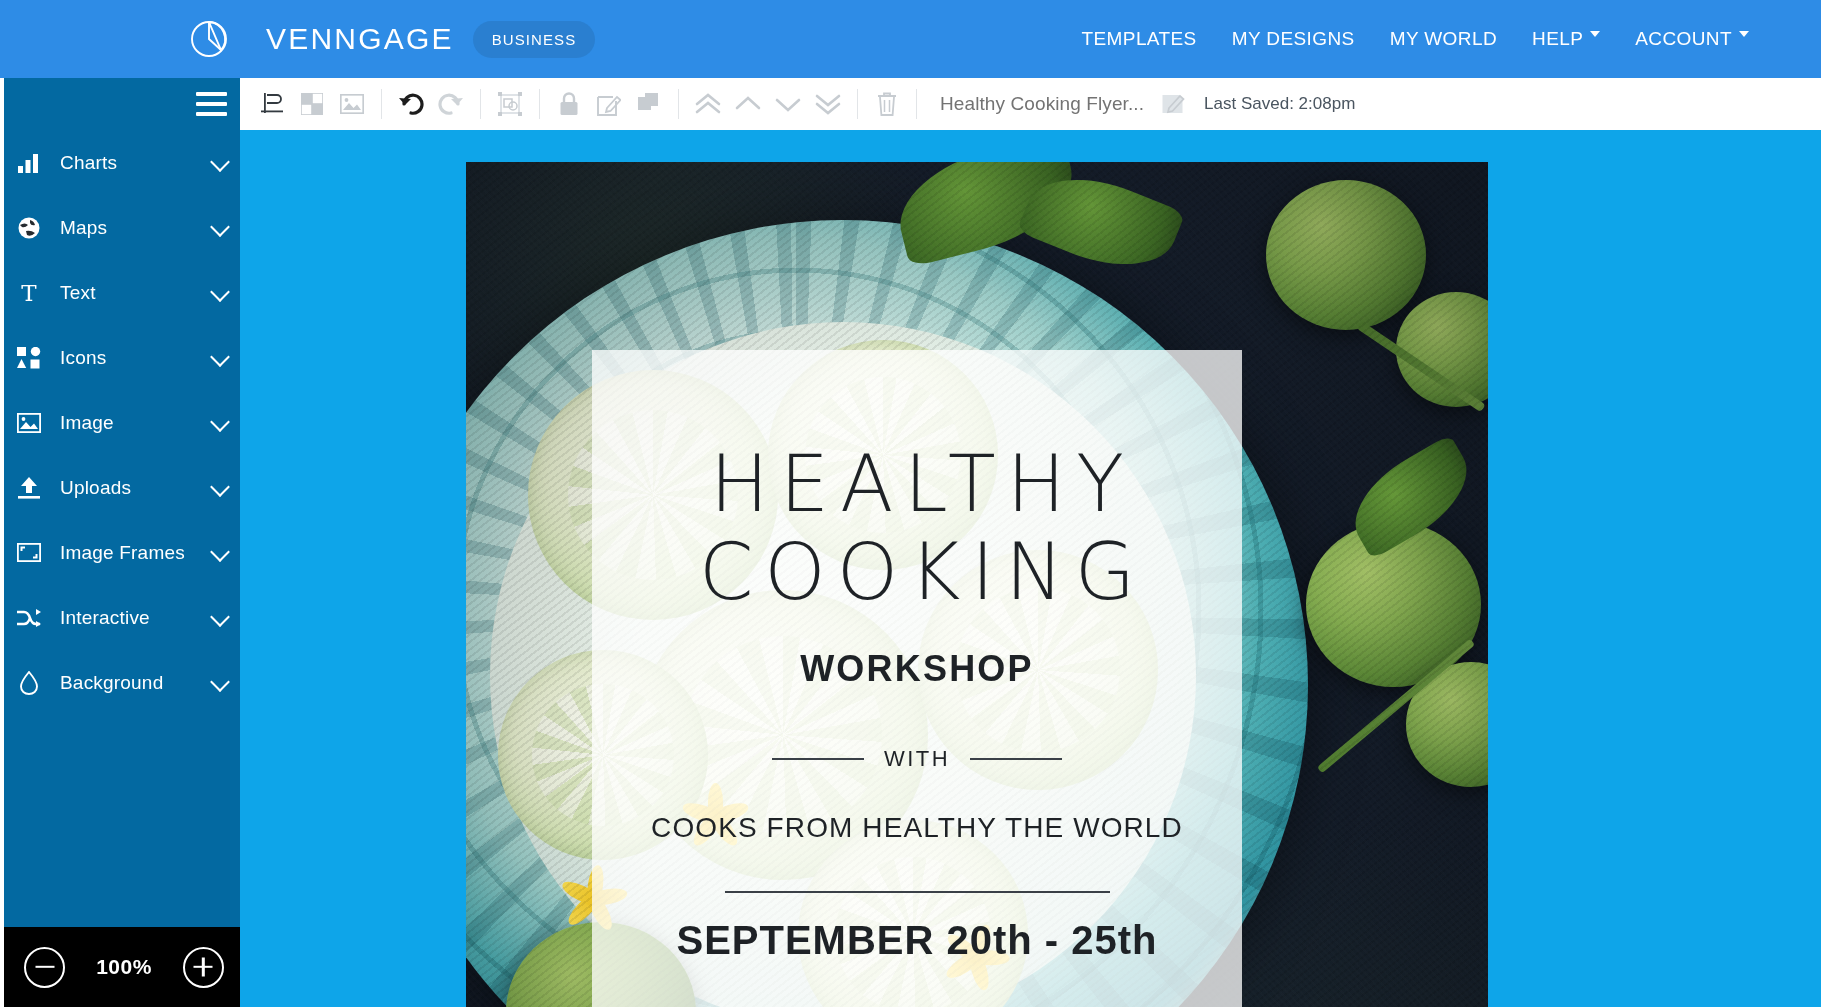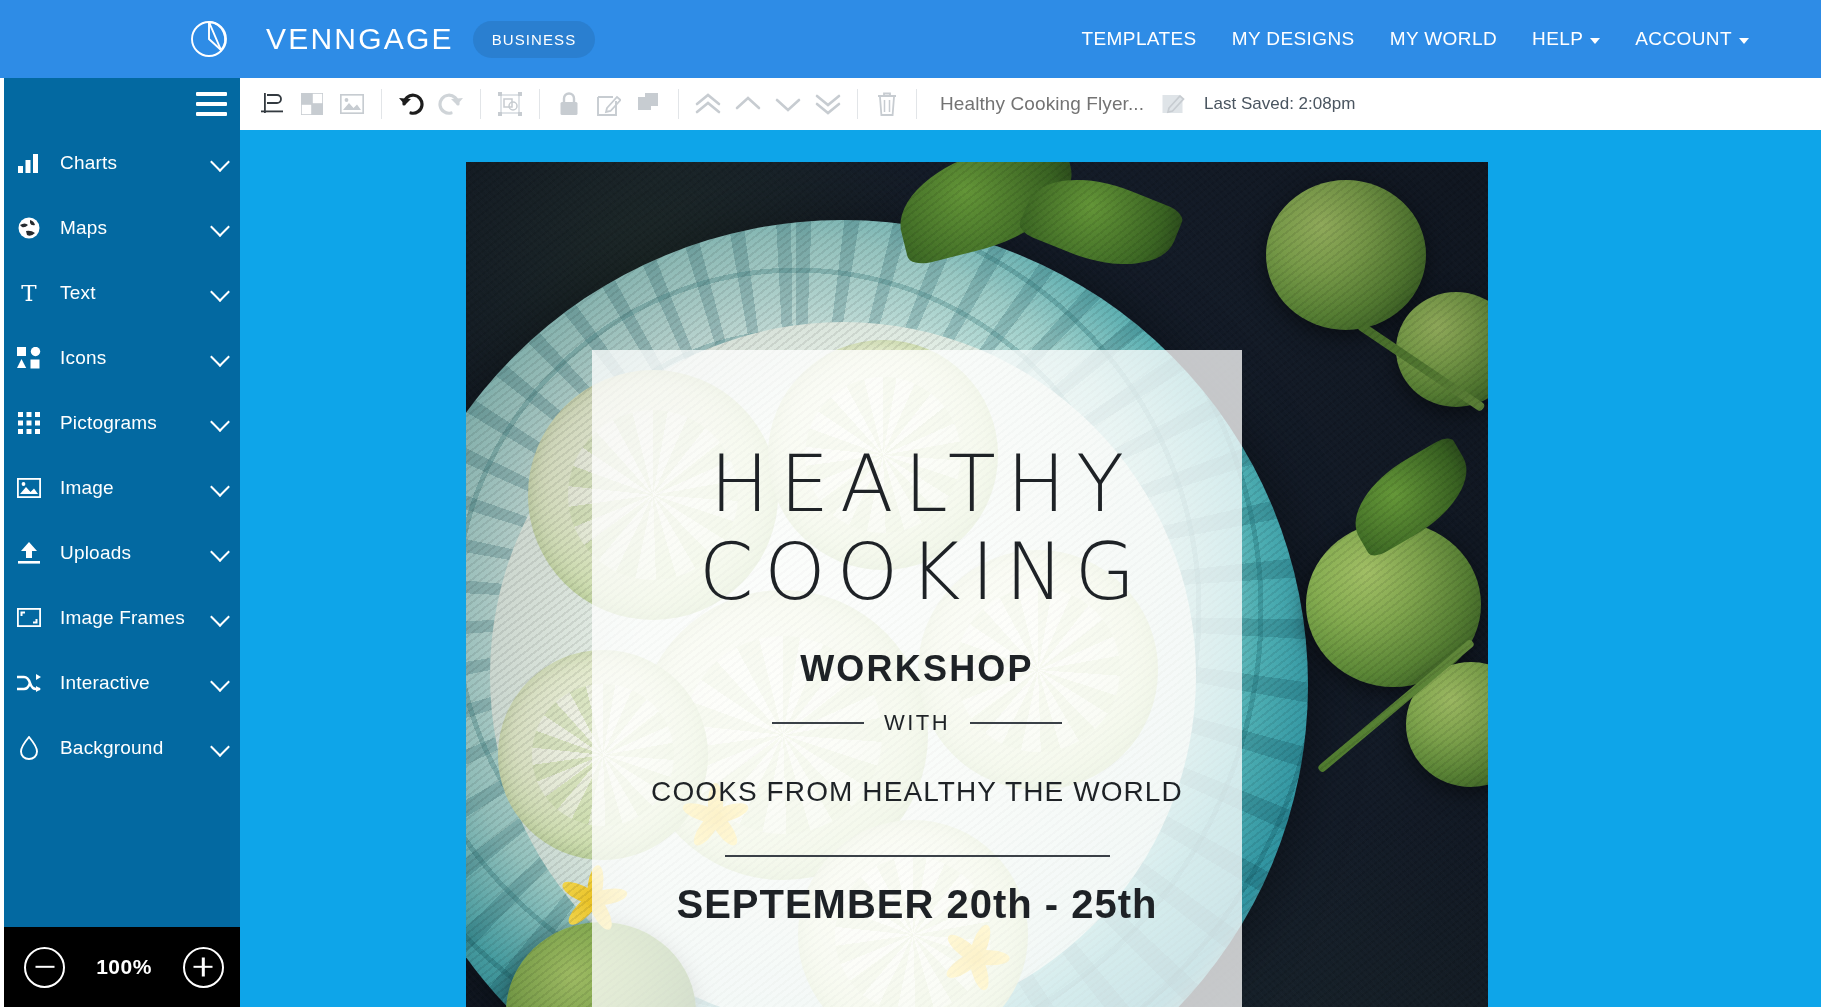--- a/index.html
+++ b/index.html
@@ -31,21 +31,21 @@
     font-size: 15px; letter-spacing: 1.1px;
     padding: 10px 19px; border-radius: 19px;
     white-space: nowrap;
   }
   .navlinks {
     margin-left: auto; margin-right: 72px;
     display: flex; align-items: center; gap: 35px;
   }
   .navlink {
     color: #ffffff; font-size: 19px; letter-spacing: 0.4px;
-    display: flex; align-items: center; gap: 7px;
+    display: flex; gap: 7px;
     white-space: nowrap; cursor: pointer;
   }
   .caret {
     width: 0; height: 0;
     border-left: 5px solid transparent;
     border-right: 5px solid transparent;
     border-top: 6px solid #ffffff;
     margin-top: 3px;
   }
 
@@ -261,21 +261,21 @@
     color: #1e2226;
   }
   .title-line.l1 { margin-top: 90px; }
   .subtitle {
     font-size: 36px; font-weight: bold; letter-spacing: 2.2px;
     margin-top: 32px; color: #1e2226;
     font-family: "Liberation Sans", sans-serif;
   }
   .with-row {
     display: flex; align-items: center; justify-content: center;
-    gap: 20px; margin-top: 20px;
+    gap: 20px; margin-top: 56px;
   }
   .with-rule { width: 92px; height: 2px; background: #3a4047; }
   .with-text {
     font-size: 22px; letter-spacing: 2.5px; color: #1e2226;
   }
   .presenter {
     font-size: 28px; letter-spacing: 1.1px; margin-top: 40px;
     color: #1e2226;
   }
   .long-rule {
@@ -374,39 +374,20 @@
           <rect x="0" y="0" width="9" height="9" fill="#fff"></rect>
           <circle cx="18.5" cy="4.5" r="4.7" fill="#fff"></circle>
           <path d="M4.5 12 L9.2 21 L0 21 Z" fill="#fff"></path>
           <rect x="13.5" y="12.5" width="9" height="9" fill="#fff"></rect>
         </svg>
       </span>
       <span class="side-label">Icons</span>
       <span class="chev"></span>
     </div>
 
-    <div class="side-item">
-      <span class="side-icon">
-        <svg width="22" height="22" viewBox="0 0 22 22">
-          <g fill="#fff">
-            <rect x="0" y="0" width="5" height="5"></rect>
-              <rect x="8.5" y="0" width="5" height="5"></rect>
-              <rect x="17" y="0" width="5" height="5"></rect>
-            <rect x="0" y="8.5" width="5" height="5"></rect>
-              <rect x="8.5" y="8.5" width="5" height="5"></rect>
-              <rect x="17" y="8.5" width="5" height="5"></rect>
-            <rect x="0" y="17" width="5" height="5"></rect>
-              <rect x="8.5" y="17" width="5" height="5"></rect>
-              <rect x="17" y="17" width="5" height="5"></rect>
-          </g>
-        </svg>
-      </span>
-      <span class="side-label">Pictograms</span>
-      <span class="chev"></span>
-    </div>
 
     <div class="side-item">
       <span class="side-icon">
         <svg width="24" height="20" viewBox="0 0 24 20">
           <rect x="0.9" y="0.9" width="22.2" height="18.2" fill="none" stroke="#fff" stroke-width="1.8"></rect>
           <circle cx="6.5" cy="6" r="1.9" fill="#fff"></circle>
           <path d="M3 16 L9 9 L13.5 14 L17 10.5 L21 16 Z" fill="#fff"></path>
         </svg>
       </span>
       <span class="side-label">Image</span>

